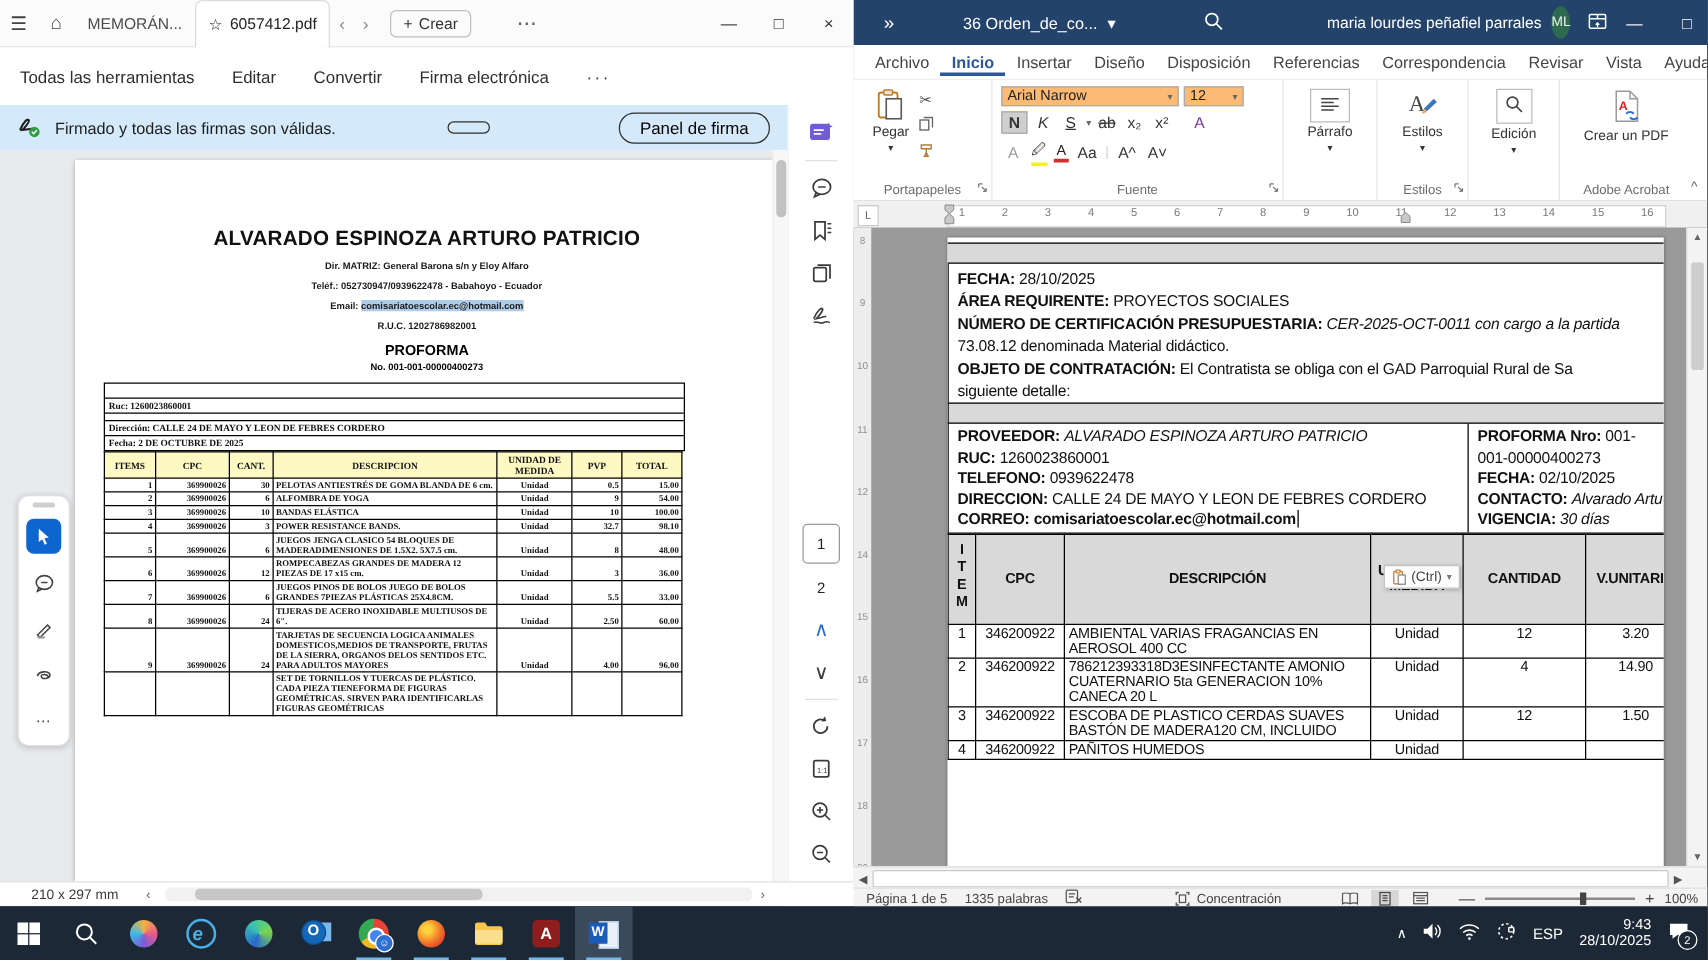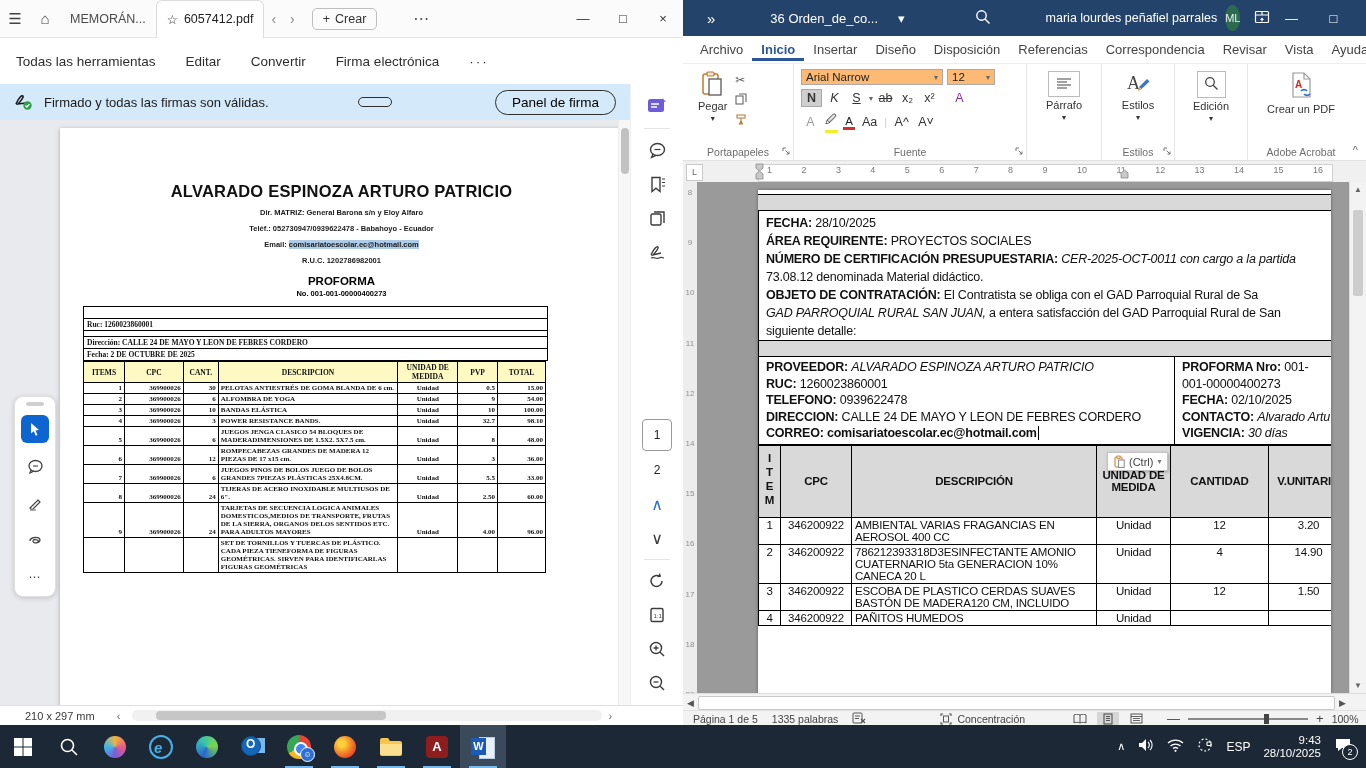--- a/index.html
+++ b/index.html
@@ -47,22 +47,22 @@
   .raildiv{width:26px;border-top:1px solid #e3e3e3;margin:4px 0;}
   .pg1{width:28px;height:30px;border:1px solid #9a9a9a;border-radius:4px;display:flex;align-items:center;justify-content:center;font-size:12px;color:#222;margin-top:150px;}
   .pg2{font-size:12px;color:#222;margin-top:12px;}
   .ac-bottom{position:absolute;bottom:0;left:0;width:683px;height:19px;background:#fff;border-top:1px solid #e0e0e0;display:flex;align-items:center;font-size:11px;color:#3a3a3a;}
   .ac-hscroll{position:relative;margin-left:12px;width:470px;height:11px;background:#f1f1f1;border-radius:5px;}
   .ac-hthumb{position:absolute;left:24px;top:1px;width:230px;height:9px;border-radius:4px;background:#c6c6c6;}
 
   
   #ww{position:absolute;left:683px;top:0;width:683px;height:725px;background:#fff;}
   .w-titlebar{height:36px;background:#24436b;color:#fff;display:flex;align-items:center;font-size:13px;}
-  .w-doc-title{margin-left:55px;white-space:nowrap;display:flex;gap:20px;align-items:center;}
-  .w-user{margin-left:55px;white-space:nowrap;font-size:12.5px;}
+  .w-doc-title{margin-left:55px;white-space:nowrap;display:flex;gap:8px;align-items:center;}
+  .w-user{margin-left:83px;white-space:nowrap;font-size:12.5px;}
   .w-avatar{width:26px;height:26px;border-radius:50%;background:#2d6a50;color:#e8f2ec;font-size:11px;display:flex;align-items:center;justify-content:center;margin-left:8px;}
   .w-winbtn{width:42px;text-align:center;font-size:13px;}
   .w-tabs{height:27px;display:flex;align-items:center;font-size:13px;color:#444;padding-left:8px;border-bottom:1px solid #eee;}
   .w-tab{padding:4px 9px;white-space:nowrap;}
   .w-tab.active{color:#2b579a;font-weight:bold;box-shadow:inset 0 -3px 0 #2b579a;}
   .w-ribbon{position:relative;height:96px;display:flex;background:#fff;border-bottom:1px solid #e1e1e1;font-size:11px;color:#333;}
   .w-group{position:relative;border-right:1px solid #e6e6e6;padding:5px 7px 17px 7px;}
   .w-glabel{position:absolute;bottom:2px;left:0;right:0;text-align:center;color:#6d6d6d;font-size:10.5px;white-space:nowrap;}
   .w-combo{border:1px solid #aaa;font-size:11.5px;color:#222;padding:1px 4px;display:flex;align-items:center;gap:6px;background:#fdba74;}
   .fbtn{display:inline-block;min-width:15px;text-align:center;font-size:12.5px;color:#333;padding:1px 2px;}
@@ -615,21 +615,20 @@
 
       <div class="w-page">
         <div style="height:4px;"></div>
         <div class="w-band"></div>
         <div class="w-textblock">
           <div class="w-line"><b>FECHA: </b><span>28/10/2025</span></div>
           <div class="w-line"><b>ÁREA REQUIRENTE: </b><span>PROYECTOS SOCIALES</span></div>
           <div class="w-line"><b>NÚMERO DE CERTIFICACIÓN PRESUPUESTARIA: </b><i>CER-2025-OCT-0011 con cargo a la partida</i></div>
           <div class="w-line"><span>73.08.12 denominada Material didáctico.</span></div>
           <div class="w-line"><b>OBJETO DE CONTRATACIÓN: </b><span>El Contratista se obliga con el GAD Parroquial Rural de Sa</span></div>
-          <div class="w-line"><i>GAD PARROQUIAL RURAL SAN JUAN,</i><span> a entera satisfacción del GAD Parroquial Rural de San</span></div>
           <div class="w-line"><span>siguiente detalle:</span></div>
         </div>
         <div class="w-band" style="border-left:1.5px solid #000;"></div>
 
         <div class="w-prov">
           <div class="w-prov-l">
             <div><b>PROVEEDOR: </b><i>ALVARADO ESPINOZA ARTURO PATRICIO</i></div>
             <div><b>RUC: </b><span>1260023860001</span></div>
             <div><b>TELEFONO: </b><span>0939622478</span></div>
             <div><b>DIRECCION: </b><span>CALLE 24 DE MAYO Y LEON DE FEBRES CORDERO</span></div>

